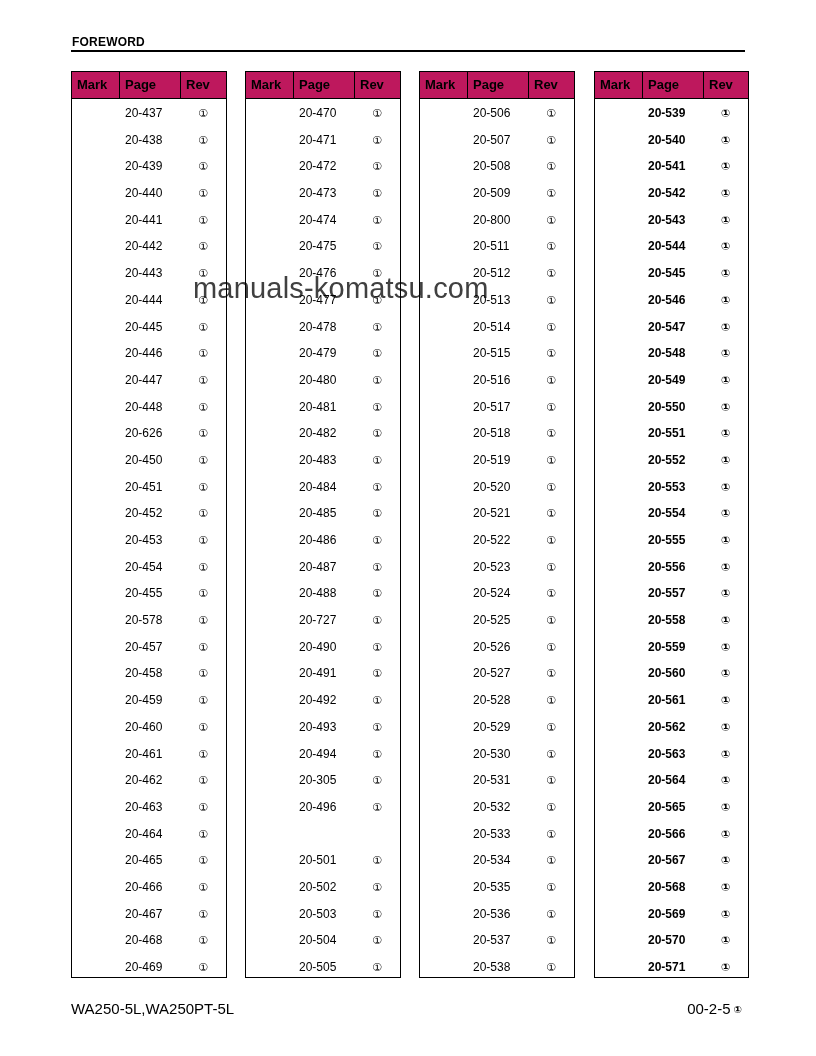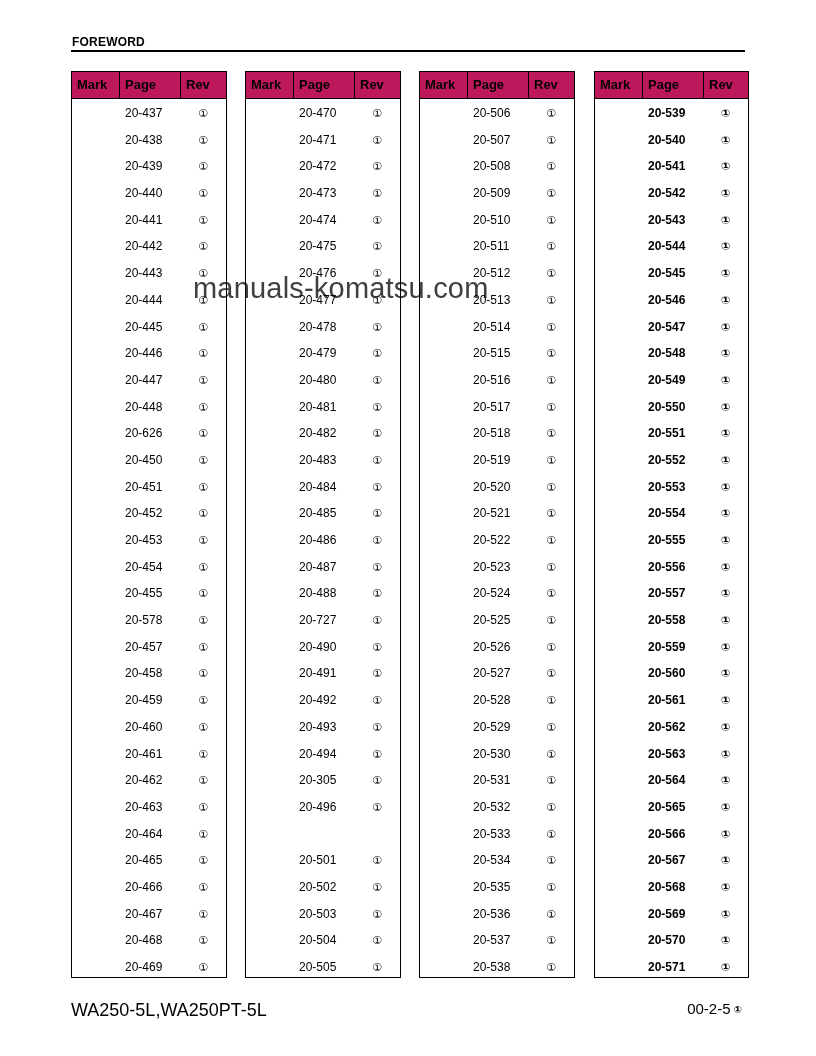--- a/index.html
+++ b/index.html
@@ -34,21 +34,21 @@
   .tbl .hdr .c-page { width: 61px; border-right: 1.5px solid #000; }
   .tbl .hdr .c-rev { flex: 1; }
   .tbl .rows { position: relative; }
   .tbl .row {
     display: flex; height: 26.7px; line-height: 24px; font-size: 12px;
   }
   .tbl .row .c-mark { width: 48px; }
   .tbl .row .c-page { width: 61px; padding-left: 5px; box-sizing: border-box; }
   .tbl .row .c-rev { flex: 1; padding-left: 17px; font-size: 11px; box-sizing: border-box; }
   .footer-left {
-    position: absolute; left: 71px; top: 1000px; font-size: 18px;
+    position: absolute; left: 71px; top: 1000px; font-size: 15px;
   }
   .footer-right {
     position: absolute; right: 74px; top: 1000px; font-size: 15px;
   }
   .footer-right .mark { font-size: 10px; font-weight: bold; margin-left: 3px; vertical-align: 1px; }
 </style>
 </head>
 <body>
 
 <div class="title">FOREWORD</div>
@@ -427,21 +427,21 @@
           <div class="c-page">20-508</div>
           <div class="c-rev">①</div>
         </div>
         <div class="row">
           <div class="c-mark"></div>
           <div class="c-page">20-509</div>
           <div class="c-rev">①</div>
         </div>
         <div class="row">
           <div class="c-mark"></div>
-          <div class="c-page">20-510</div>
+          <div class="c-page">20-800</div>
           <div class="c-rev">①</div>
         </div>
         <div class="row">
           <div class="c-mark"></div>
           <div class="c-page">20-511</div>
           <div class="c-rev">①</div>
         </div>
         <div class="row">
           <div class="c-mark"></div>
           <div class="c-page">20-512</div>

